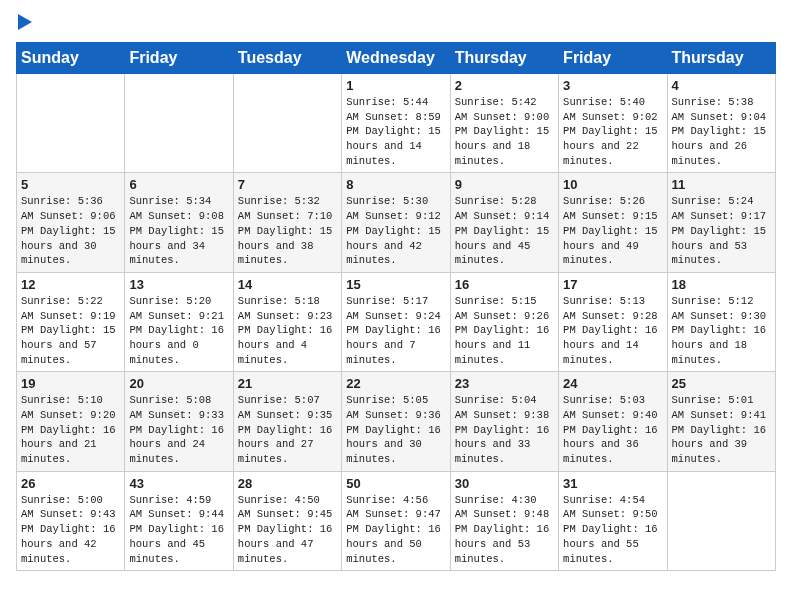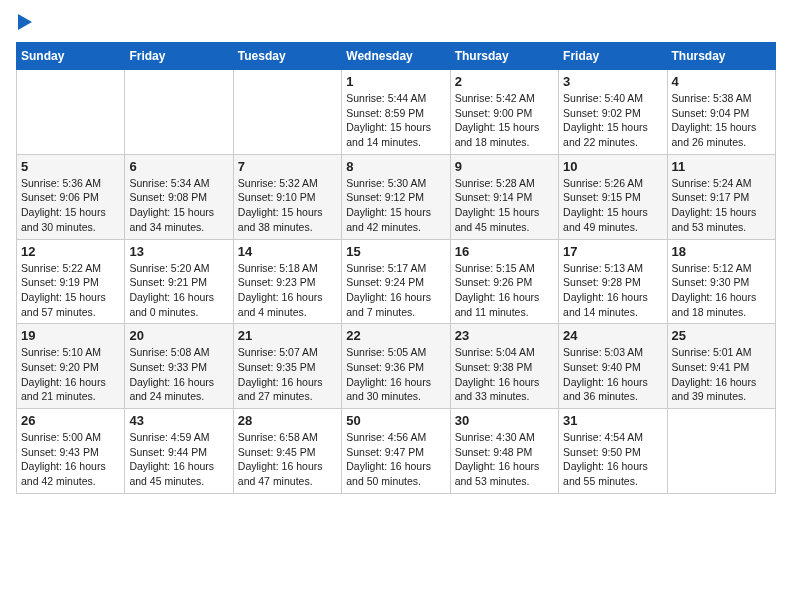--- a/index.html
+++ b/index.html
@@ -59,21 +59,21 @@
       width: 100%;
       border-collapse: collapse;
       font-size: 11px;
     }
     .calendar th {
       background: #1565c0;
       color: #fff;
       padding: 6px 4px;
       text-align: left;
       font-weight: bold;
-      font-size: 12px;
+      font-size: 16px;
       border: 1px solid #1565c0;
     }
     .calendar td {
       border: 1px solid #ccc;
       vertical-align: top;
       padding: 4px;
       width: 108px;
       min-height: 80px;
       height: 80px;
       color: #222;
@@ -85,20 +85,21 @@
     .day-num {
       font-weight: bold;
       font-size: 13px;
       margin-bottom: 2px;
       display: block;
     }
     .day-info {
       font-size: 10.5px;
       line-height: 1.4;
       color: #222;
+      font-family: Liberation Mono, monospace;
     }
     .empty-cell {
       background: #fafafa;
     }
     .calendar tr:nth-child(even) td.empty-cell {
       background: #efefef;
     }
   </style>
 </head>
 <body>
@@ -174,21 +175,21 @@
         <td>
           <span class="day-num">6</span>
           <div class="day-info">Sunrise: 5:34 AM
 Sunset: 9:08 PM
 Daylight: 15 hours
 and 34 minutes.</div>
         </td>
         <td>
           <span class="day-num">7</span>
           <div class="day-info">Sunrise: 5:32 AM
-Sunset: 9:10 PM
+Sunset: 7:10 PM
 Daylight: 15 hours
 and 38 minutes.</div>
         </td>
         <td>
           <span class="day-num">8</span>
           <div class="day-info">Sunrise: 5:30 AM
 Sunset: 9:12 PM
 Daylight: 15 hours
 and 42 minutes.</div>
         </td>
@@ -326,21 +327,21 @@
         </td>
         <td>
           <span class="day-num">43</span>
           <div class="day-info">Sunrise: 4:59 AM
 Sunset: 9:44 PM
 Daylight: 16 hours
 and 45 minutes.</div>
         </td>
         <td>
           <span class="day-num">28</span>
-          <div class="day-info">Sunrise: 6:58 AM
+          <div class="day-info">Sunrise: 4:50 AM
 Sunset: 9:45 PM
 Daylight: 16 hours
 and 47 minutes.</div>
         </td>
         <td>
           <span class="day-num">50</span>
           <div class="day-info">Sunrise: 4:56 AM
 Sunset: 9:47 PM
 Daylight: 16 hours
 and 50 minutes.</div>

